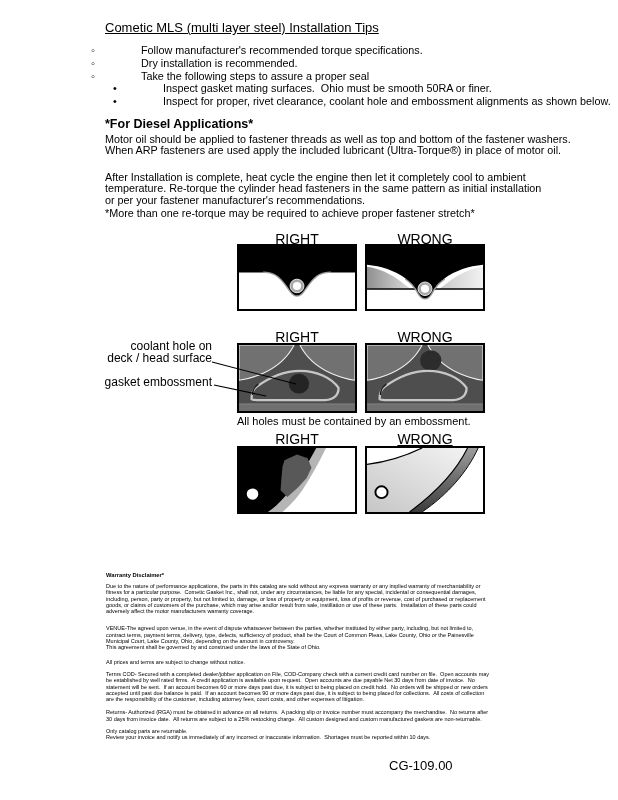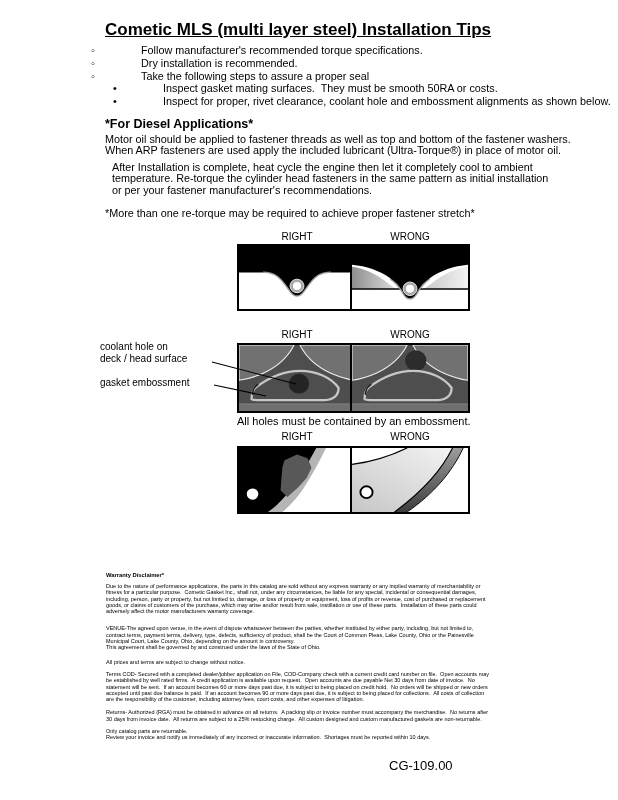--- a/index.html
+++ b/index.html
@@ -2,46 +2,46 @@
 <html><head>
 <meta charset="utf-8">
 <style>
   html,body { margin:0; padding:0; background:#ffffff; }
   .page {
     position:relative; width:618px; height:800px; background:#ffffff;
     font-family:"Liberation Sans", sans-serif; color:#000; overflow:hidden;
   }
   .abs { position:absolute; }
   .title {
-    left:105px; top:20px; font-size:17px; font-weight:bold;
+    left:105px; top:20px; font-size:13px; font-weight:normal;
     text-decoration:underline;
   }
   .bullets { left:91px; top:44px; font-size:10.8px; line-height:12.8px; }
   .b-row { display:flex; align-items:baseline; }
   .b-row.sub { padding-left:22px; }
   .b-mark { width:8px; flex:0 0 8px; }
   .b-text { white-space:pre;margin-left:42px; }
   .diesel-h { left:105px; top:117px; font-size:12.5px; font-weight:bold; }
   .body-par { left:105px; font-size:10.8px; line-height:11.3px; }
   .p1 { top:134px; }
-  .p2 { top:162px;margin-left:7px; }
+  .p2 { top:172px; }
   .note { top:208px; }
-  .dg-label { width:120px; text-align:center; font-size:10px; }
+  .dg-label { width:120px; text-align:center; font-size:14px; }
   .dbox { box-sizing:border-box; width:120px; border:2px solid #000; background:#fff; }
   .dbox svg { display:block; width:100%; height:100%; }
   .r1 { top:244px; height:67px; }
   .r2 { top:343px; height:70px; }
   .r3 { top:446px; height:68px; }
   .colL { left:237px; }
-  .colR { left:350px; }
+  .colR { left:365px;text-decoration:underline; }
   .cap { font-size:11px; line-height:11.5px; }
   .cap1 { left:237px; top:314px; }
   .cap2 { left:237px; top:416px; }
   .cap3 { left:237px; top:516px; }
-  .side-lbl { width:112px; left:100px; text-align:left; font-size:10px; line-height:11.5px; }
+  .side-lbl { width:112px; left:100px; text-align:right; font-size:12px; line-height:11.5px; }
   .lbl-coolant { top:341px; }
   .lbl-emboss { top:377px; }
   .leader { left:205px; top:340px; z-index:5; }
   .legal { left:106px; top:572px; width:455px; }
   .legal-h { font-size:5.8px; font-weight:bold; margin:0 0 5px 0; }
   .legal p { font-size:5.5px; line-height:6.3px; margin:0; white-space:pre; }
   .mb11 { margin-bottom:11px !important; }
   .mb8  { margin-bottom:8px  !important; }
   .mb6  { margin-bottom:6px  !important; }
   .mb7  { margin-bottom:7px  !important; }
@@ -62,21 +62,21 @@
     <div class="b-row">
       <span class="b-mark">◦</span>
       <span class="b-text">Dry installation is recommended.</span>
     </div>
     <div class="b-row">
       <span class="b-mark">◦</span>
       <span class="b-text">Take the following steps to assure a proper seal</span>
     </div>
     <div class="b-row sub">
       <span class="b-mark">•</span>
-      <span class="b-text">Inspect gasket mating surfaces.  They must be smooth 50RA or costs.</span>
+      <span class="b-text">Inspect gasket mating surfaces.  Ohio must be smooth 50RA or finer.</span>
     </div>
     <div class="b-row sub">
       <span class="b-mark">•</span>
       <span class="b-text">Inspect for proper, rivet clearance, coolant hole and embossment alignments as shown below.</span>
     </div>
   </div>
 
   <div class="abs body-par p1">Motor oil should be applied to fastener threads as well as top and bottom of the fastener washers.<br>When ARP fasteners are used apply the included lubricant (Ultra-Torque®) in place of motor oil.</div>
   <div class="abs diesel-h">*For Diesel Applications*</div>
   <div class="abs body-par p2">After Installation is complete, heat cycle the engine then let it completely cool to ambient<br>temperature. Re-torque the cylinder head fasteners in the same pattern as initial installation<br>or per your fastener manufacturer's recommendations.</div>

